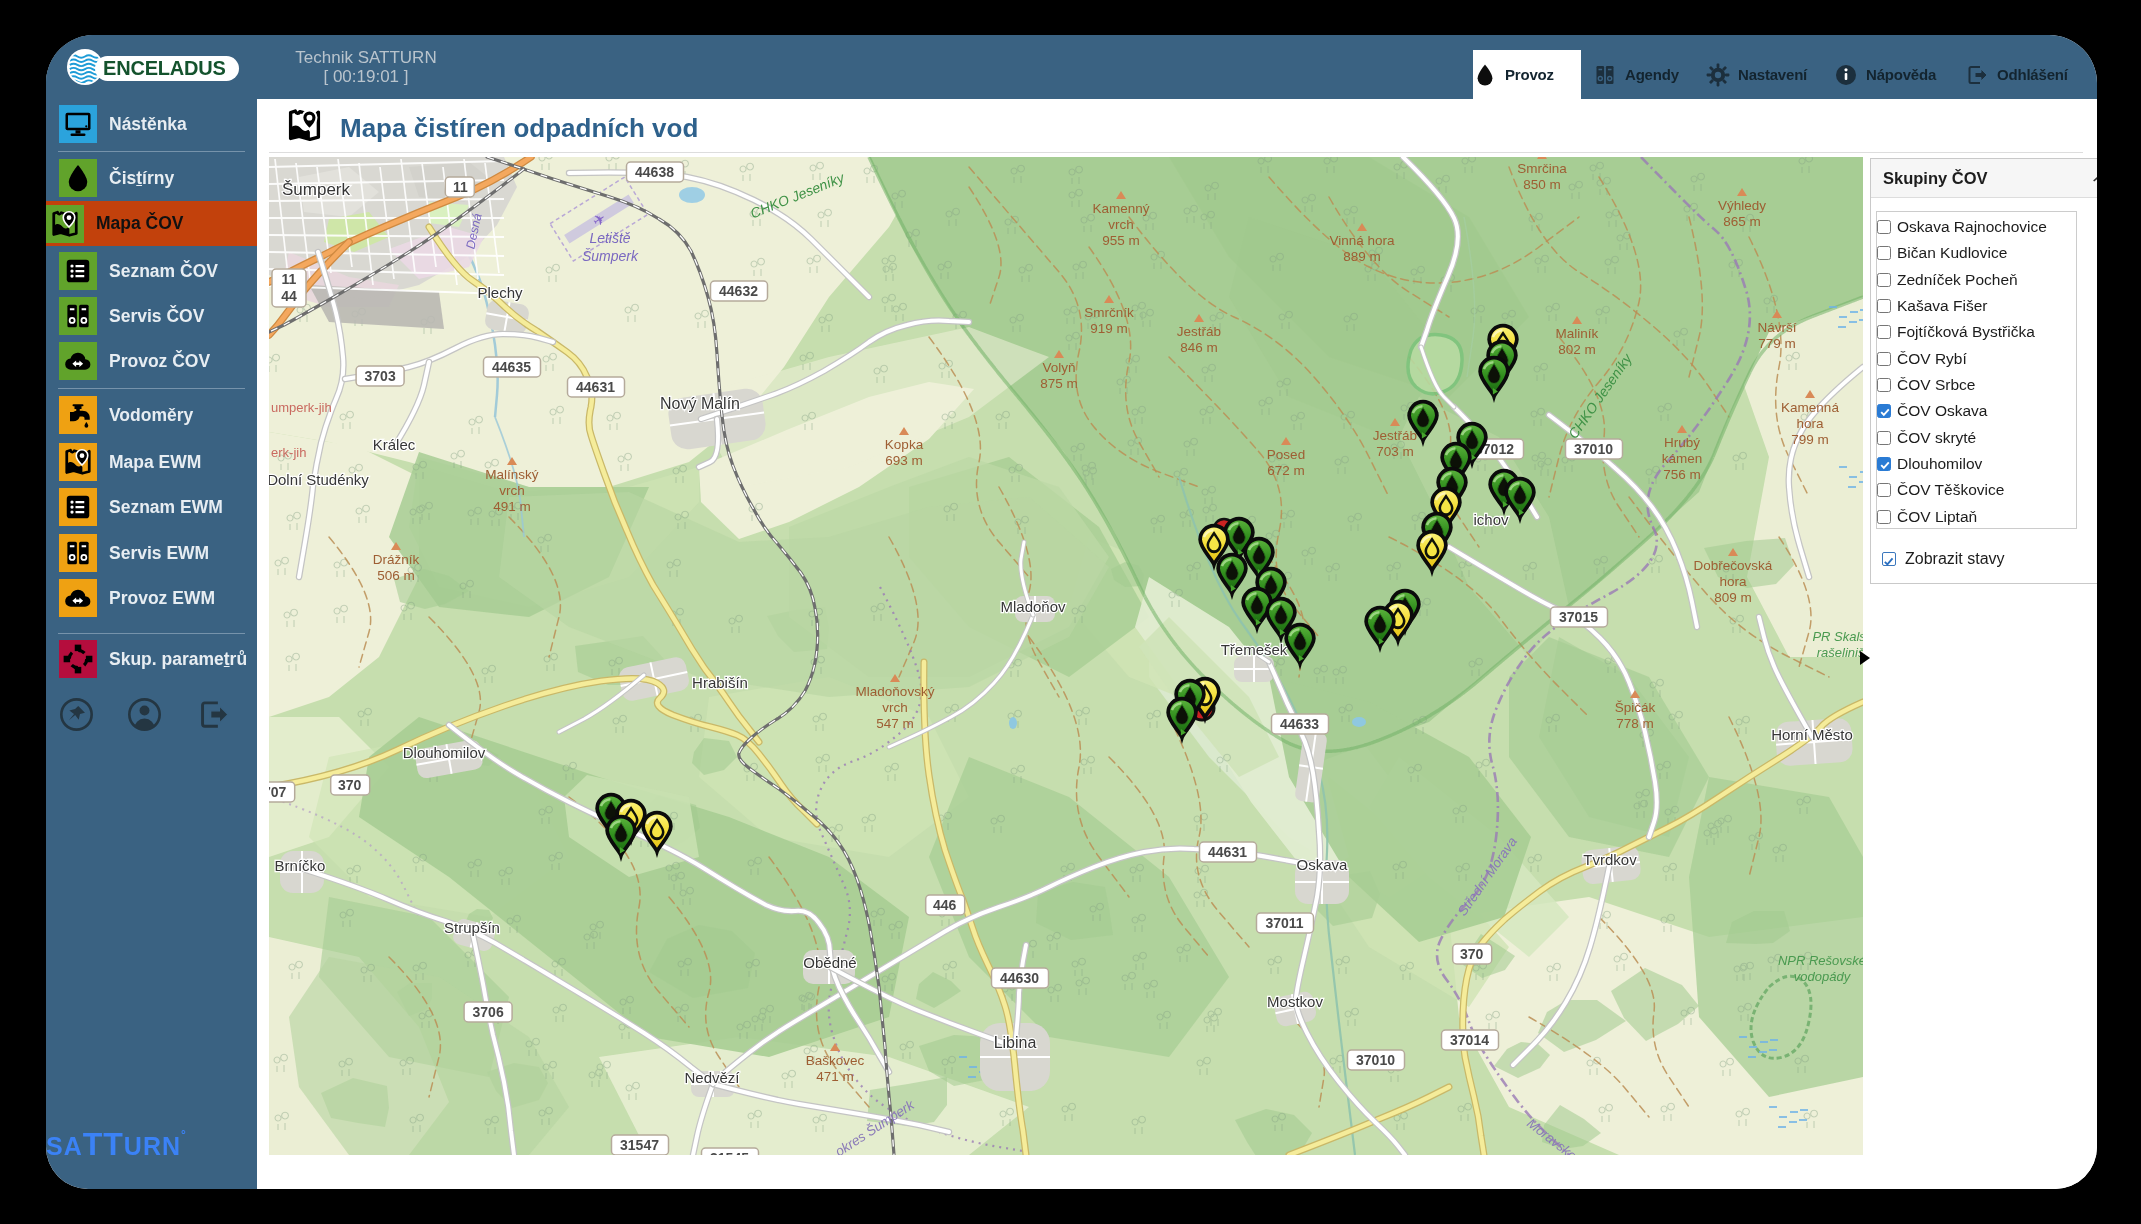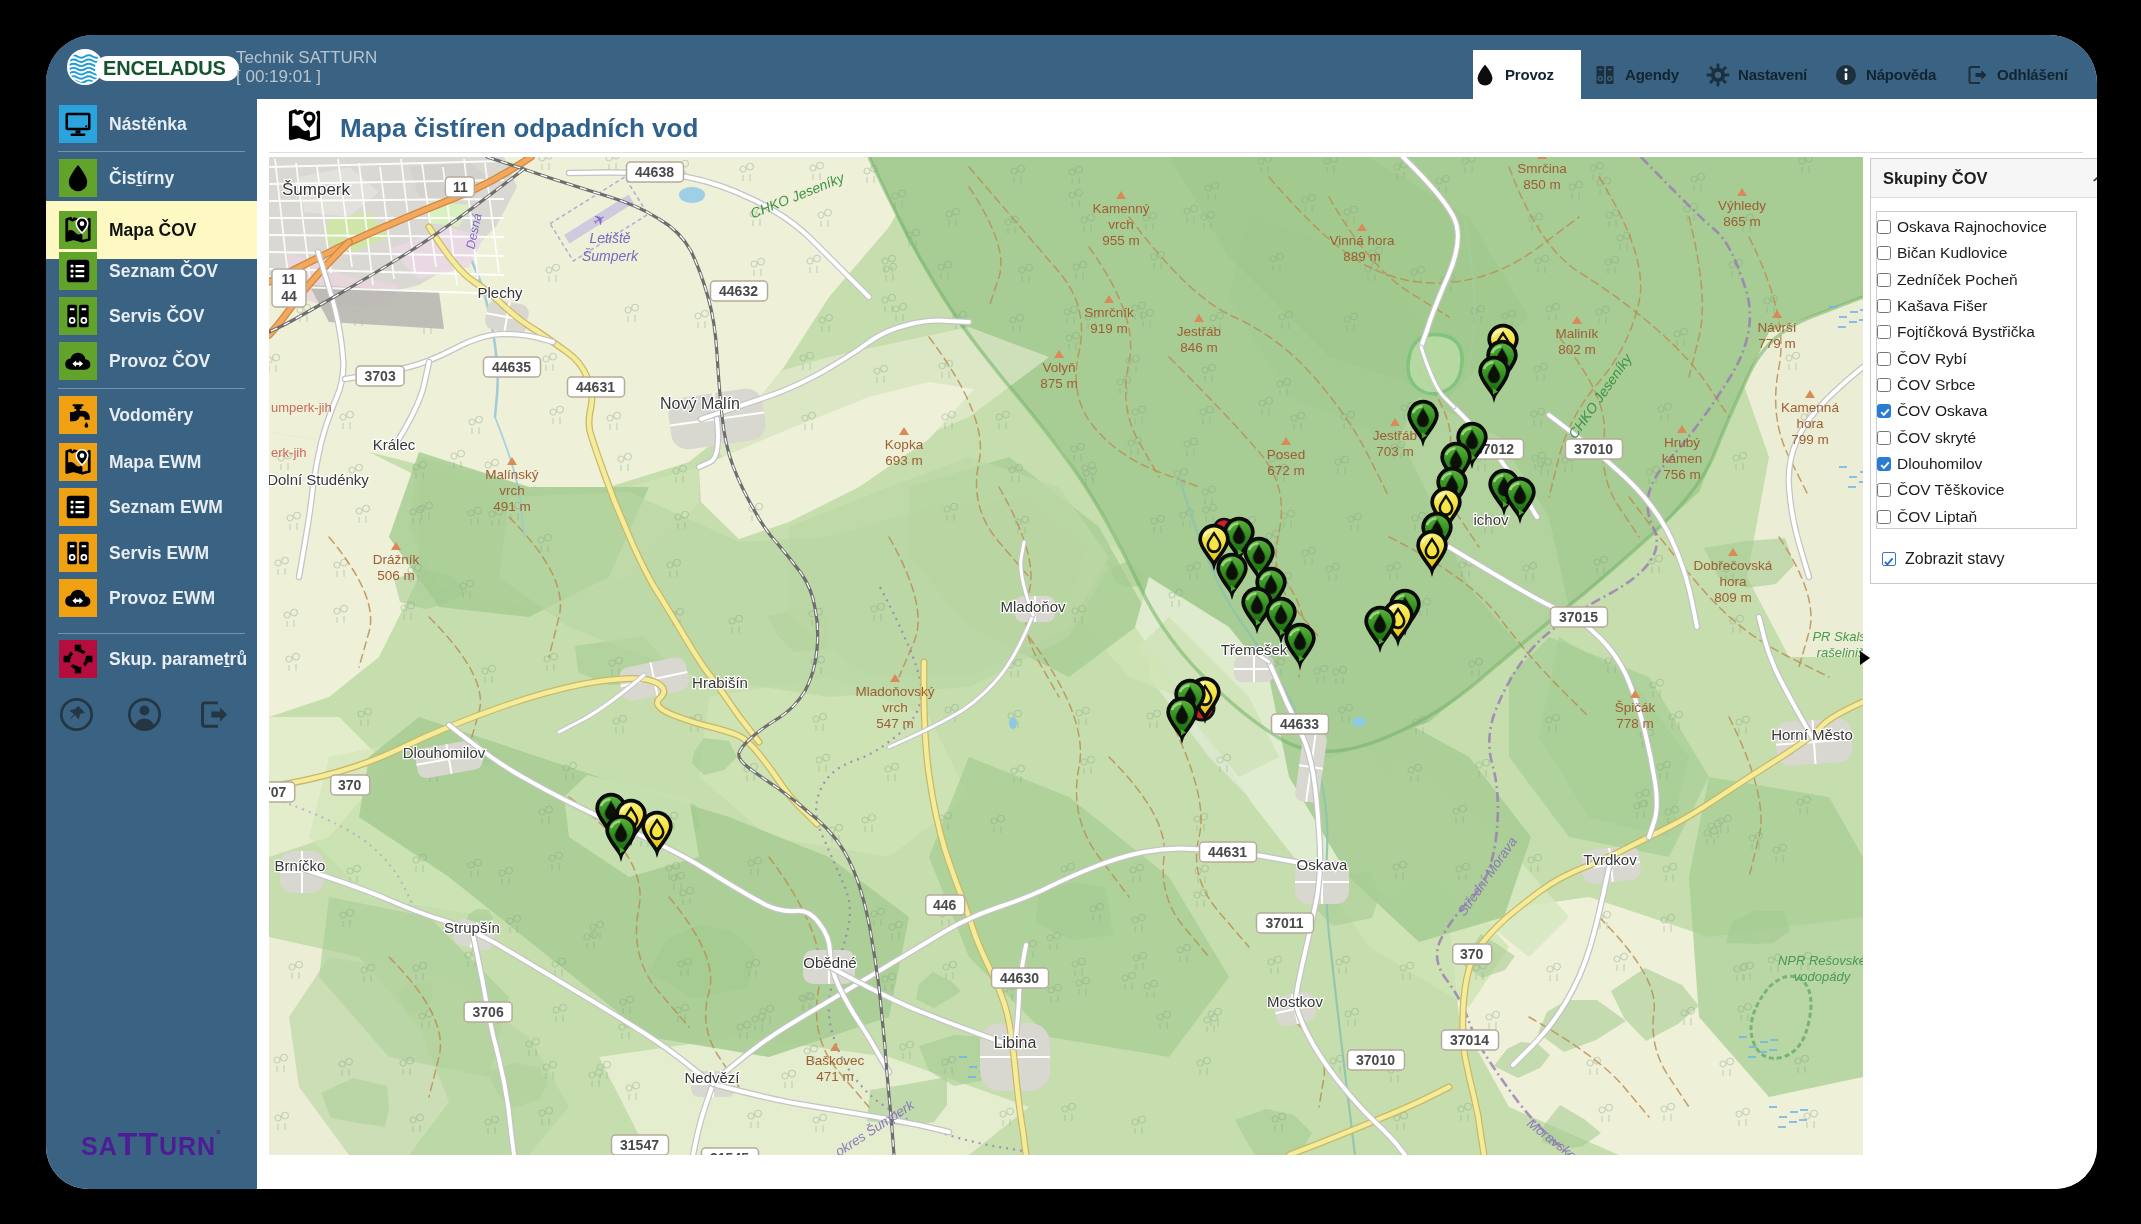--- a/index.html
+++ b/index.html
@@ -1,33 +1,33 @@
 <!DOCTYPE html>
 <html><head><meta charset="utf-8">
 <style>
 *{margin:0;padding:0;box-sizing:border-box}
 html,body{width:2141px;height:1224px;background:#000;font-family:"Liberation Sans",sans-serif;overflow:hidden}
 .app{position:absolute;left:46px;top:35px;width:2051px;height:1154px;background:#fff;border-radius:48px 48px 42px 42px;overflow:hidden}
 .topbar{position:absolute;left:0;top:0;width:100%;height:64px;background:#3a6282}
 .sidebar{position:absolute;left:0;top:0;width:211px;height:100%;background:#3a6282}
-.tech{position:absolute;left:190px;top:13px;width:260px;text-align:left;color:#b9c4cd;font-size:17px;line-height:19px}
+.tech{position:absolute;left:190px;top:13px;width:260px;text-align:center;color:#b9c4cd;font-size:17px;line-height:19px}
 .pill{position:absolute;left:49px;top:21px;width:144px;height:25px;background:#fff;border-radius:13px;color:#14532d;font-weight:800;font-size:20px;letter-spacing:-0.2px;line-height:25px;padding-left:8px}
 .tabs{position:absolute;left:0;top:0;width:100%;height:64px}
 .tab{position:absolute;top:15px;height:49px;display:flex;align-items:center;font-weight:700;font-size:15px;letter-spacing:-0.2px;color:#13242f}
 .tab svg{width:24px;height:24px;margin-right:8px}
 .tab.on{background:#fff;box-sizing:border-box}
 .mi{position:absolute;left:13px;height:38px;width:198px;display:flex;align-items:center}
-.mi.act{left:0;padding-left:13px;width:250px;background:#fef9c3;height:58px;margin-top:-3px}
+.mi.act{left:0;width:250px;background:#c2410c;height:45px;margin-top:-3px}
 .ic{width:38px;height:38px;display:inline-block;flex:none}
 .ic svg{width:30px;height:30px;margin:4px}
 .ml{color:#e7edf2;font-weight:700;font-size:17.5px;margin-left:12px;white-space:nowrap}
 .ml u{text-decoration:underline}
 .sep{position:absolute;left:12px;width:187px;height:1px;background:rgba(215,228,238,0.38)}
 .cir{position:absolute;top:662px;width:35px;height:35px}
-.satt{position:absolute;left:0;bottom:26px;width:211px;text-align:center;color:#4c1d95;font-weight:700;font-size:25px;letter-spacing:1px}
+.satt{position:absolute;left:0;bottom:26px;width:211px;color:#3b82f6;font-weight:700;font-size:25px;letter-spacing:1px}
 .content{position:absolute;left:211px;top:64px;right:0;bottom:0;background:#fff}
 .htitle{position:absolute;left:83px;top:14px;font-size:26px;font-weight:700;color:#2e618c}
 .hic{position:absolute;left:29px;top:8px;width:37px;height:37px}
 .hr{position:absolute;left:12px;top:53px;right:14px;height:1px;background:#ddd}
 .map{position:absolute;left:12px;top:58px;width:1594px;height:998px;overflow:hidden}
 .panel{position:absolute;left:1613px;top:59px;width:250px;height:426px;border:1px solid #c9c9c9;background:#fff}
 .ph{position:absolute;left:0;top:0;right:0;height:39px;background:#f6f6f6;border-bottom:1px solid #ddd;font-weight:700;font-size:16.5px;color:#1d1d1d;line-height:39px;padding-left:12px}
 .plist{position:absolute;left:5px;top:52px;width:201px;height:318px;border:1px solid #ccc}
 .row{position:absolute;left:6px;height:26px;display:flex;align-items:center}
 .cb{width:14px;height:14px;border:1px solid #767676;border-radius:2.5px;background:#fff;flex:none}

